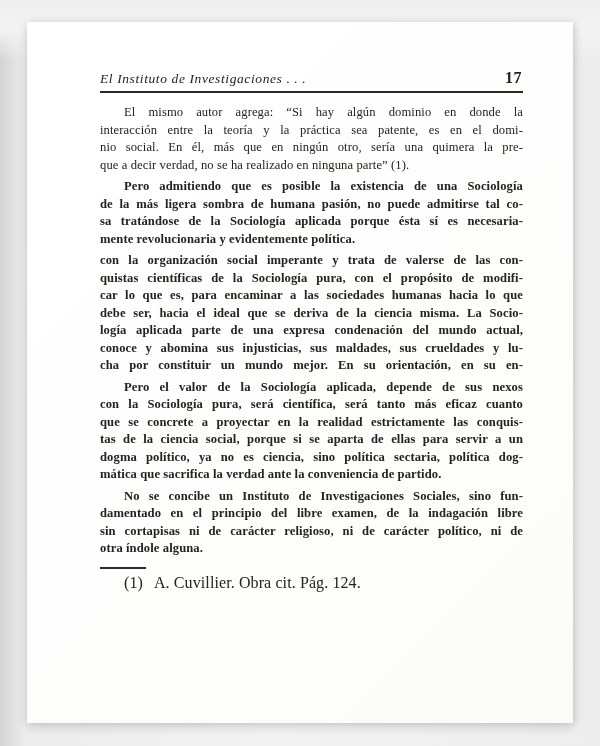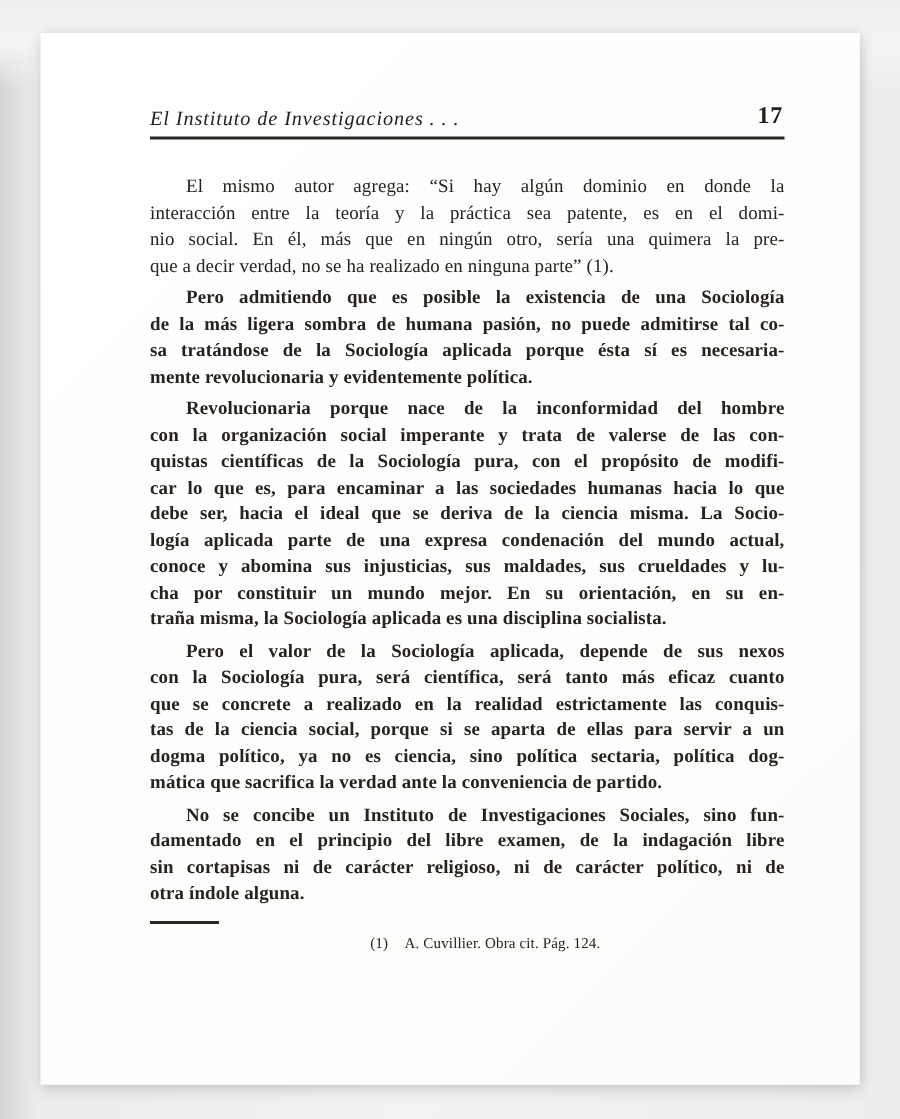--- a/index.html
+++ b/index.html
@@ -49,21 +49,21 @@
     letter-spacing: 0.6px;
     white-space: nowrap;
   }
   .rh-num {
     font-size: 16px;
     font-weight: bold;
     letter-spacing: 0.5px;
     padding-right: 1px;
   }
   .body-text {
-    margin-top: 23px;
+    margin-top: 11px;
     font-size: 12.6px;
     line-height: 17.5px;
     letter-spacing: 0.1px;
   }
   .paragraph { margin: 0; }
   .paragraph + .paragraph { margin-top: 4px; font-weight: bold; }
   .line {
     height: 17.5px;
     overflow: hidden;
     text-align: justify;
@@ -74,25 +74,24 @@
   .line.last  { text-align-last: left; }
   .footnote-rule {
     margin-top: 9px;
     width: 46px;
     height: 2px;
     background: #2c2824;
   }
   .footnote {
     margin-top: 6px;
     padding-left: 24px;
-    font-size: 10px;
+    font-size: 16px;
     line-height: 16px;
     letter-spacing: 0.1px;
     white-space: nowrap;
-    text-align: center;
   }
   .footnote .fn-marker { margin-right: 11px; }
 </style>
 </head>
 <body>
 
 <div class="stage">
   <div class="sheet">
     <div class="text-column">
 
@@ -108,34 +107,32 @@
             <div class="line">nio social.  En él, más que en ningún otro, sería una quimera la pre-</div>
             <div class="line last">que a decir verdad, no se ha realizado en ninguna parte” (1).</div>
           </div>
           <div class="paragraph">
             <div class="line first">Pero admitiendo que es posible la existencia de una Sociología</div>
             <div class="line">de la más ligera sombra de humana pasión, no puede admitirse tal co-</div>
             <div class="line">sa tratándose de la Sociología aplicada porque ésta sí es necesaria-</div>
             <div class="line last">mente revolucionaria y evidentemente política.</div>
           </div>
           <div class="paragraph">
-            <div class="line first">Revolucionaria porque nace de la inconformidad del hombre</div>
             <div class="line">con la organización social imperante y trata de valerse de las con-</div>
             <div class="line">quistas científicas de la Sociología pura, con el propósito de modifi-</div>
             <div class="line">car lo que es, para encaminar a las sociedades humanas hacia lo que</div>
             <div class="line">debe ser, hacia el ideal que se deriva de la ciencia misma.  La Socio-</div>
             <div class="line">logía aplicada parte de una expresa condenación del mundo actual,</div>
             <div class="line">conoce y abomina sus injusticias, sus maldades, sus crueldades y lu-</div>
             <div class="line">cha por constituir un mundo mejor.  En su orientación, en su en-</div>
-            <div class="line last">traña misma, la Sociología aplicada es una disciplina socialista.</div>
           </div>
           <div class="paragraph">
             <div class="line first">Pero el valor de la Sociología aplicada, depende de sus nexos</div>
             <div class="line">con la Sociología pura, será científica, será tanto más eficaz cuanto</div>
-            <div class="line">que se concrete a realizado en la realidad estrictamente las conquis-</div>
+            <div class="line">que se concrete a proyectar en la realidad estrictamente las conquis-</div>
             <div class="line">tas de la ciencia social, porque si se aparta de ellas para servir a un</div>
             <div class="line">dogma político, ya no es ciencia, sino política sectaria, política dog-</div>
             <div class="line last">mática que sacrifica la verdad ante la conveniencia de partido.</div>
           </div>
           <div class="paragraph">
             <div class="line first">No se concibe un Instituto de Investigaciones Sociales, sino fun-</div>
             <div class="line">damentado en el principio del libre examen, de la indagación libre</div>
             <div class="line">sin cortapisas ni de carácter religioso, ni de carácter político, ni de</div>
             <div class="line last">otra índole alguna.</div>
           </div>

